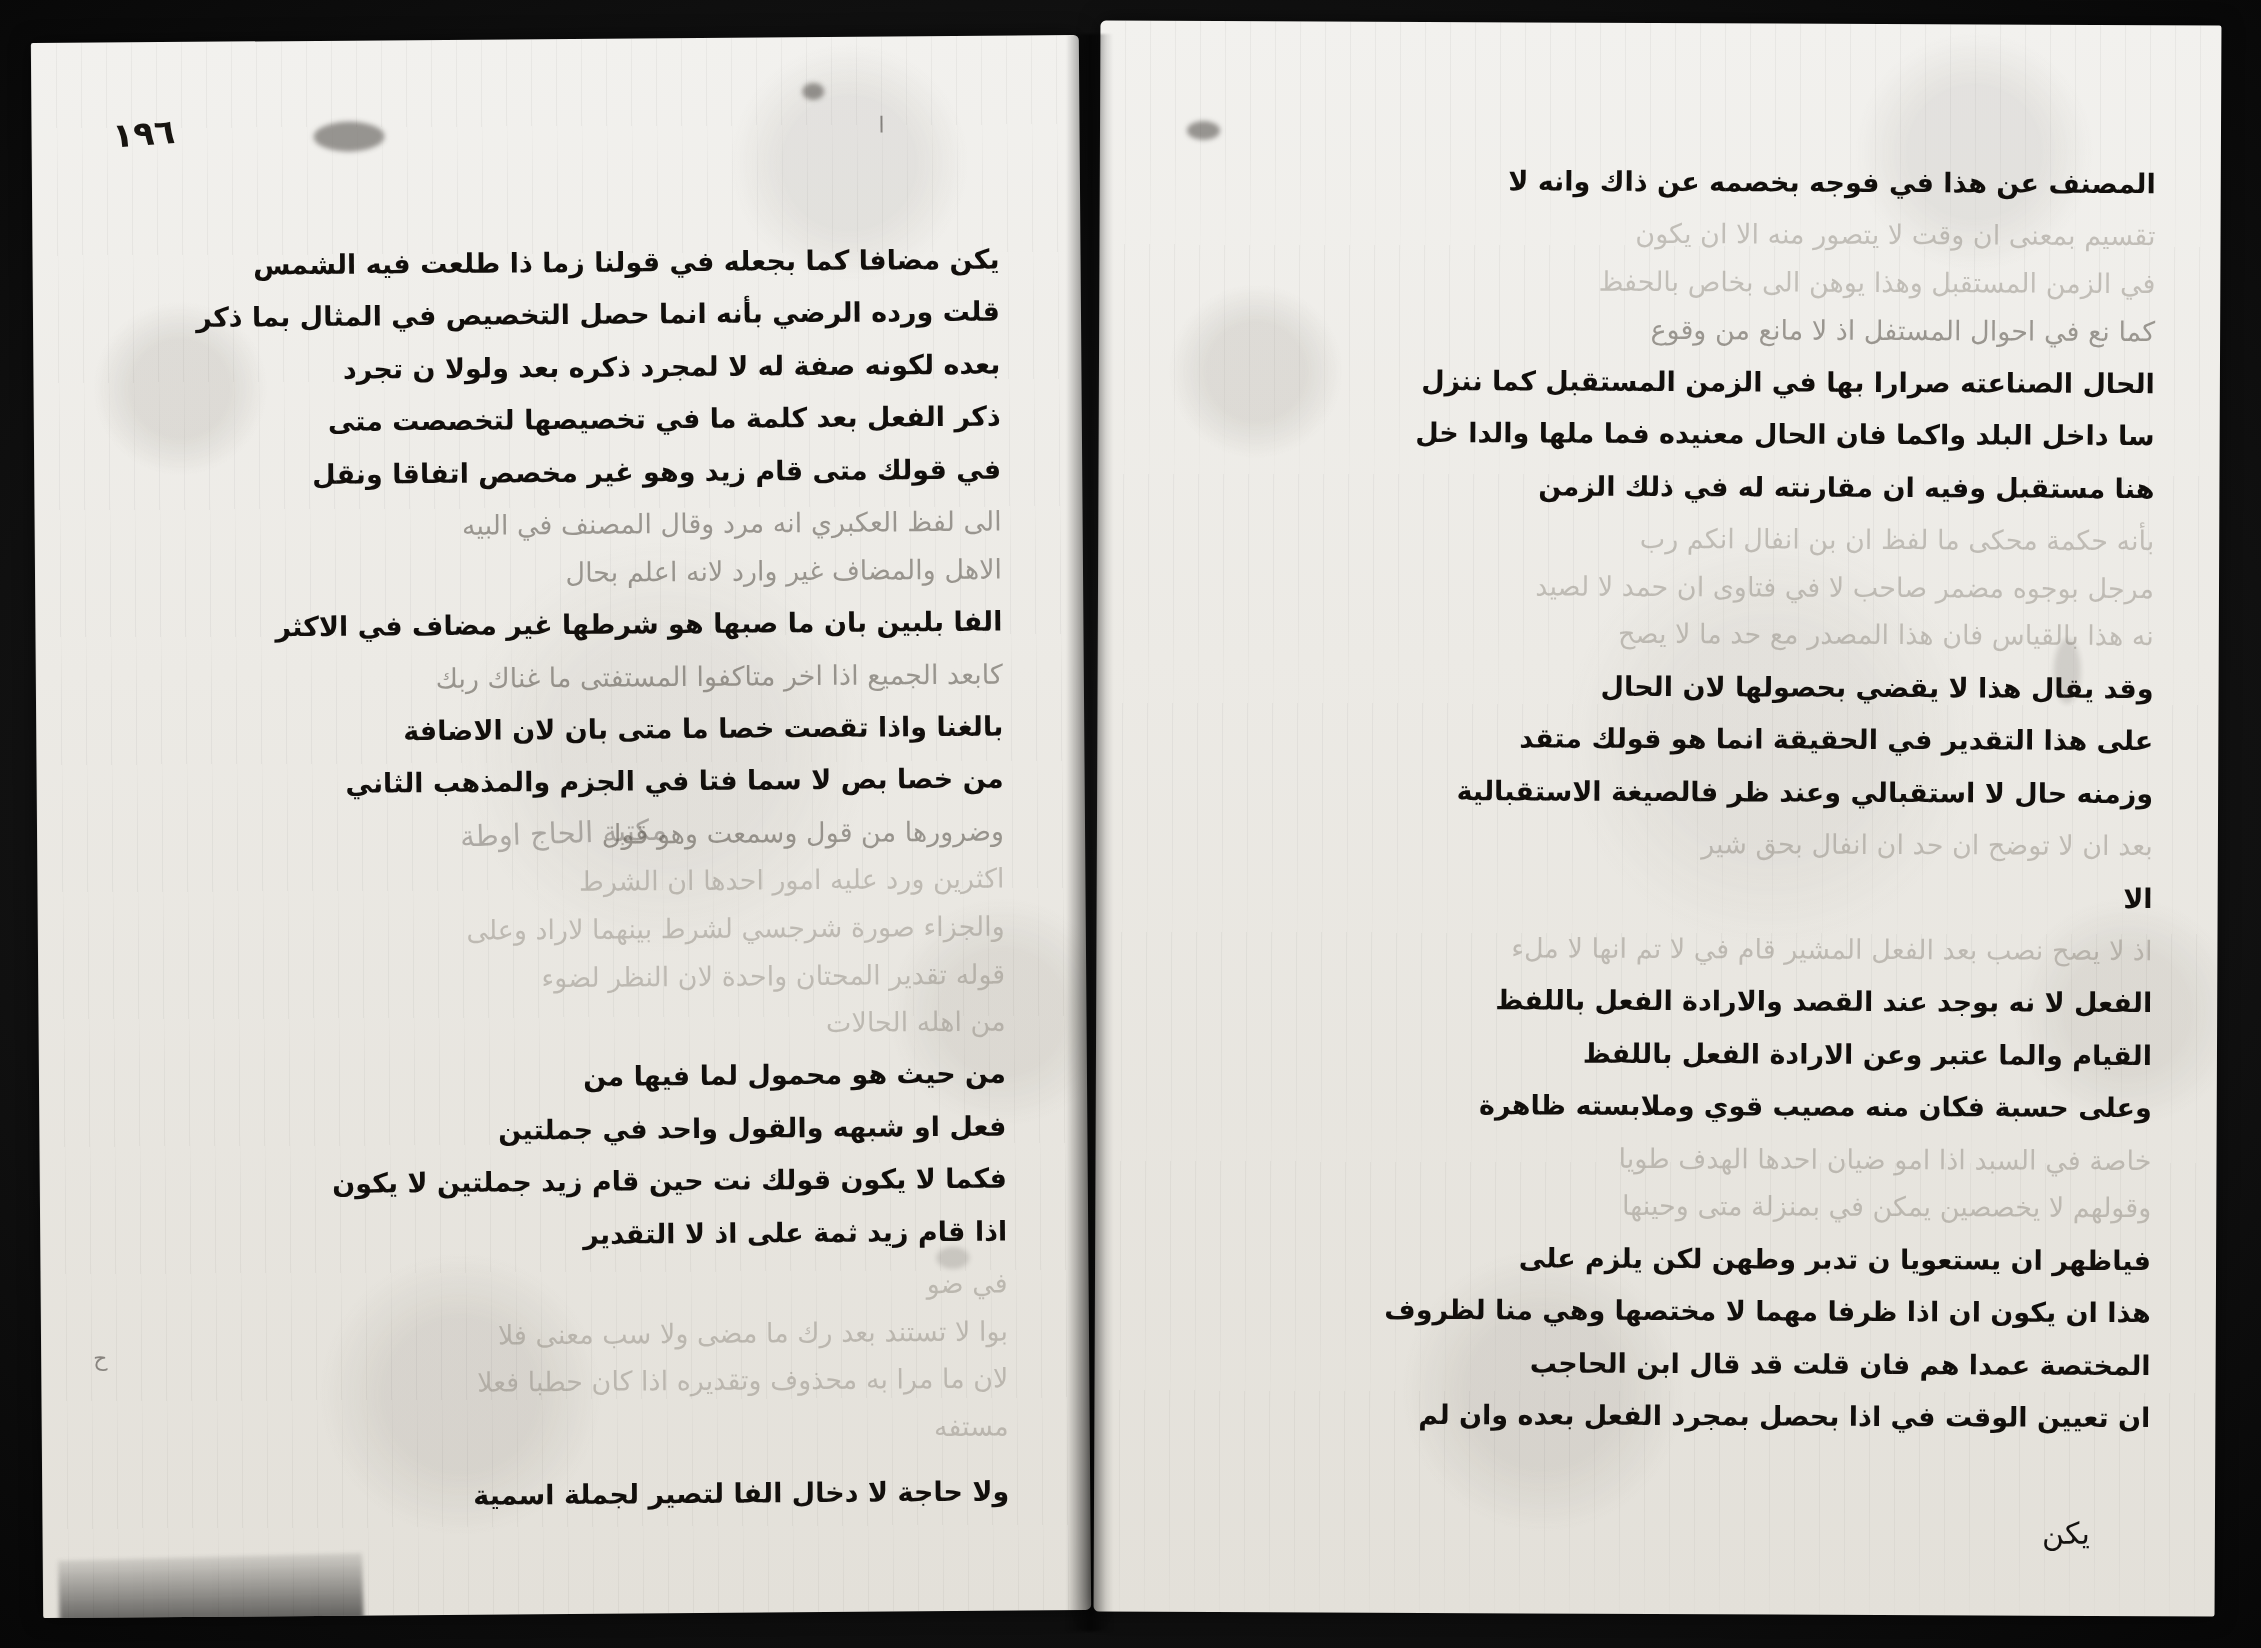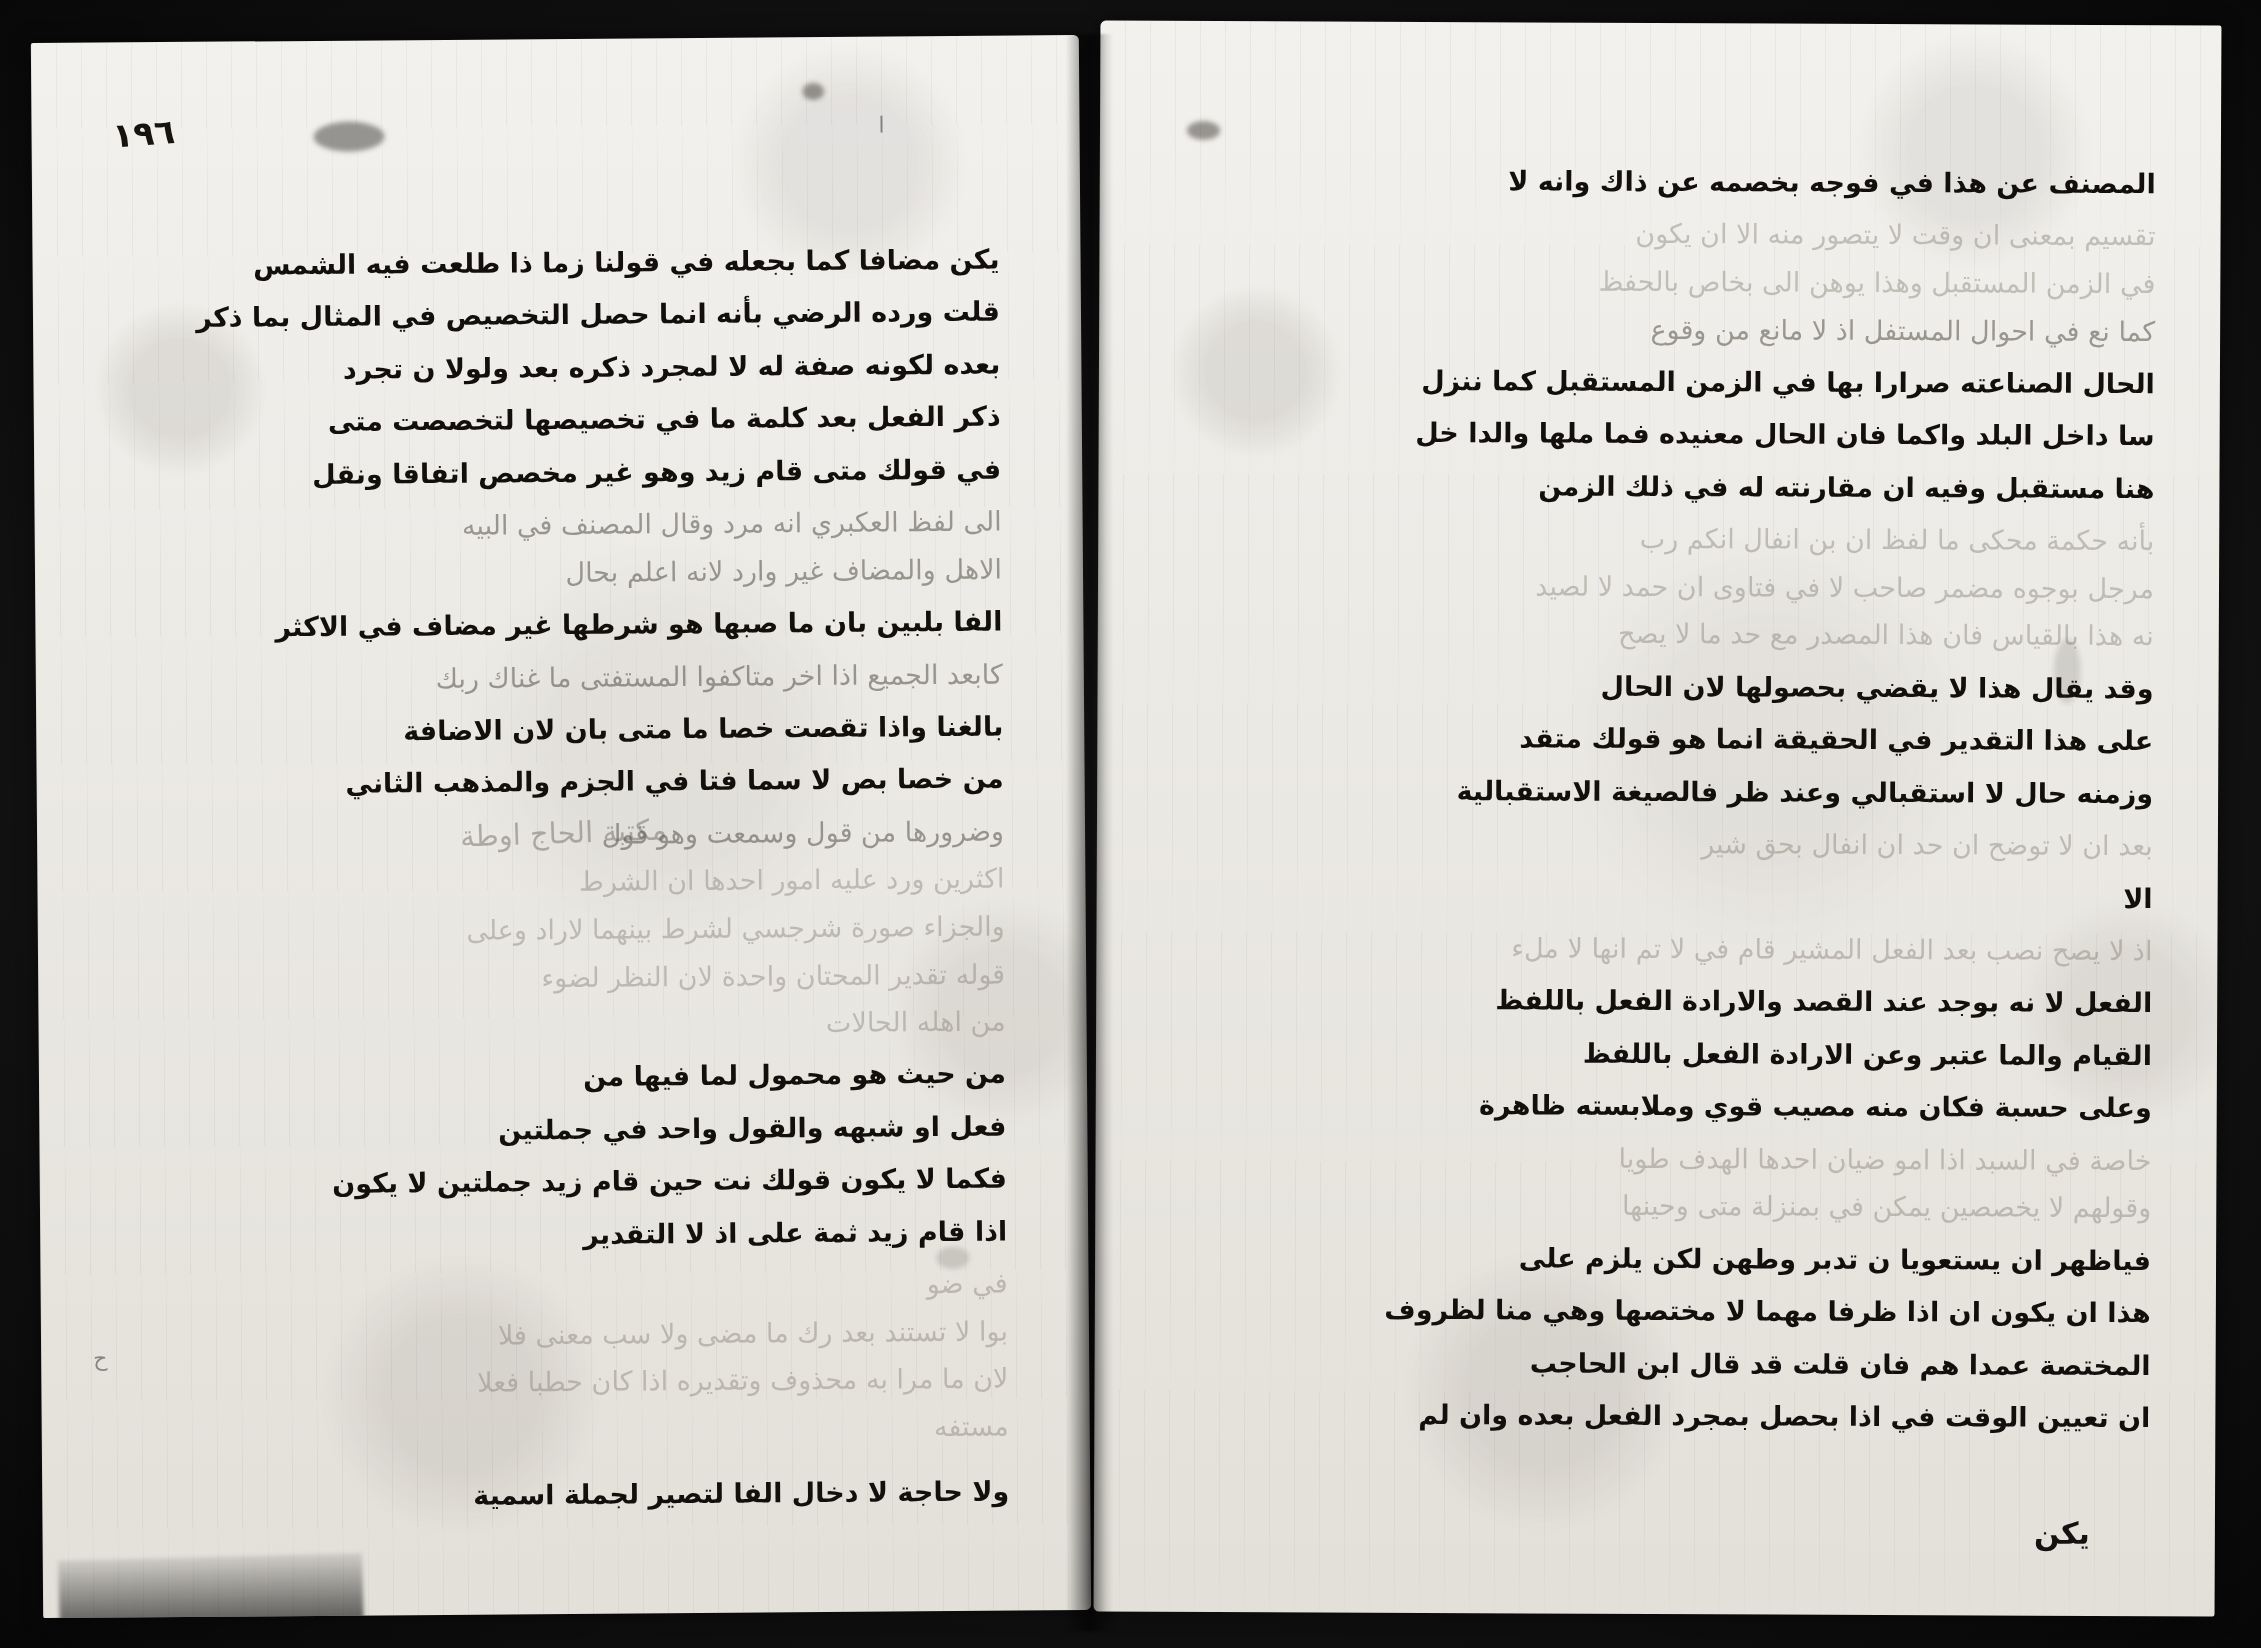--- a/index.html
+++ b/index.html
@@ -191,21 +191,21 @@
     direction: rtl;
     letter-spacing: 1.1px;
   }
 
   
   .catchword {
     position: absolute;
     right: 125px;
     bottom: 65px;
     font-size: 30px;
-    font-weight: 700;
+    font-weight: 400;
     color: #141210;
     direction: rtl;
     margin-left: 32px;
   }
 
   
   .smudge {
     position: absolute;
     background: rgba(40,36,32,0.45);
     border-radius: 50%;

